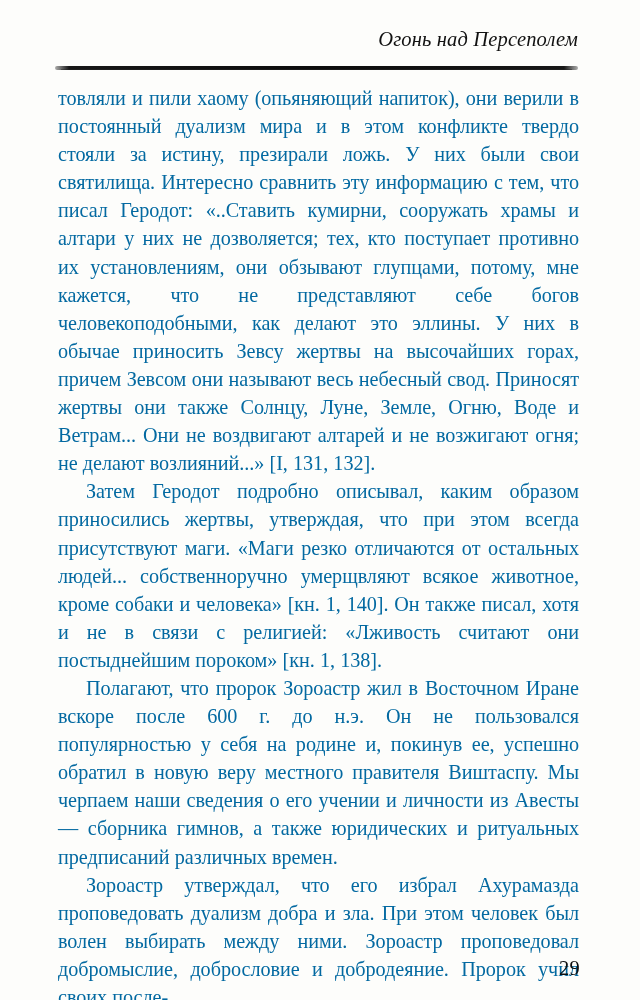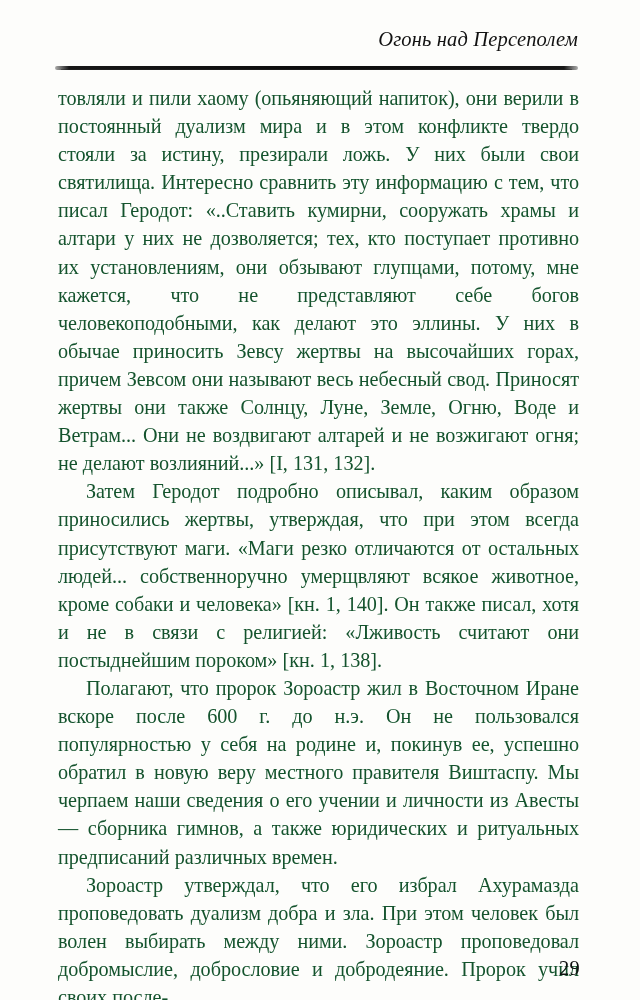--- a/index.html
+++ b/index.html
@@ -73,21 +73,21 @@
     width: 521px;
   }
   .para {
     margin: 0;
     text-indent: 28px;
     text-align: justify;
     font-size: 20.2px;
     line-height: 28.1px;
     letter-spacing: -0.05px;
     word-spacing: 0.2px;
-    color: #14532d;
+    color: #0369a1;
     -webkit-hyphens: none;
     hyphens: none;
   }
   .para.no-indent {
     text-indent: 0;
   }
 
   
   .folio {
     position: absolute;

